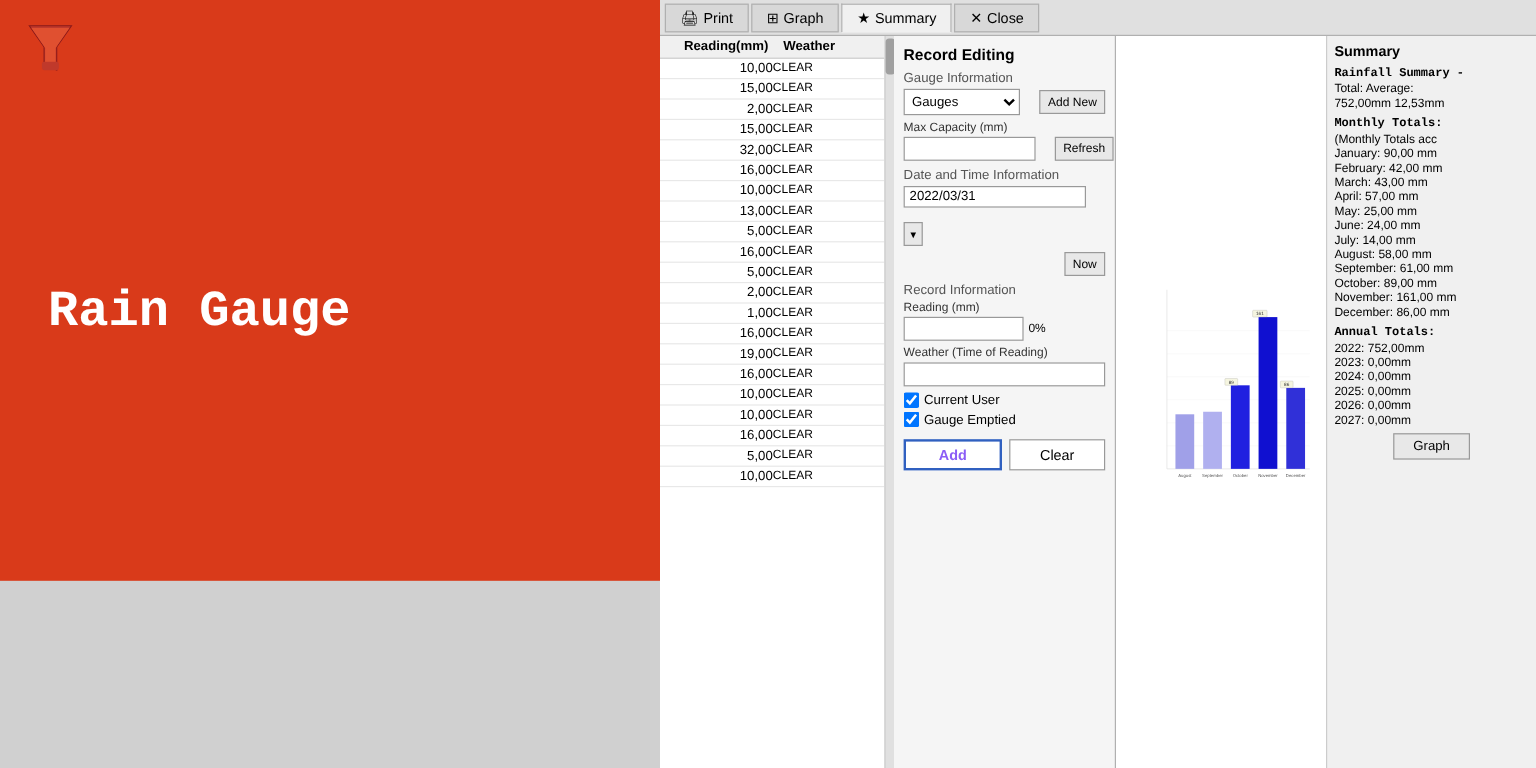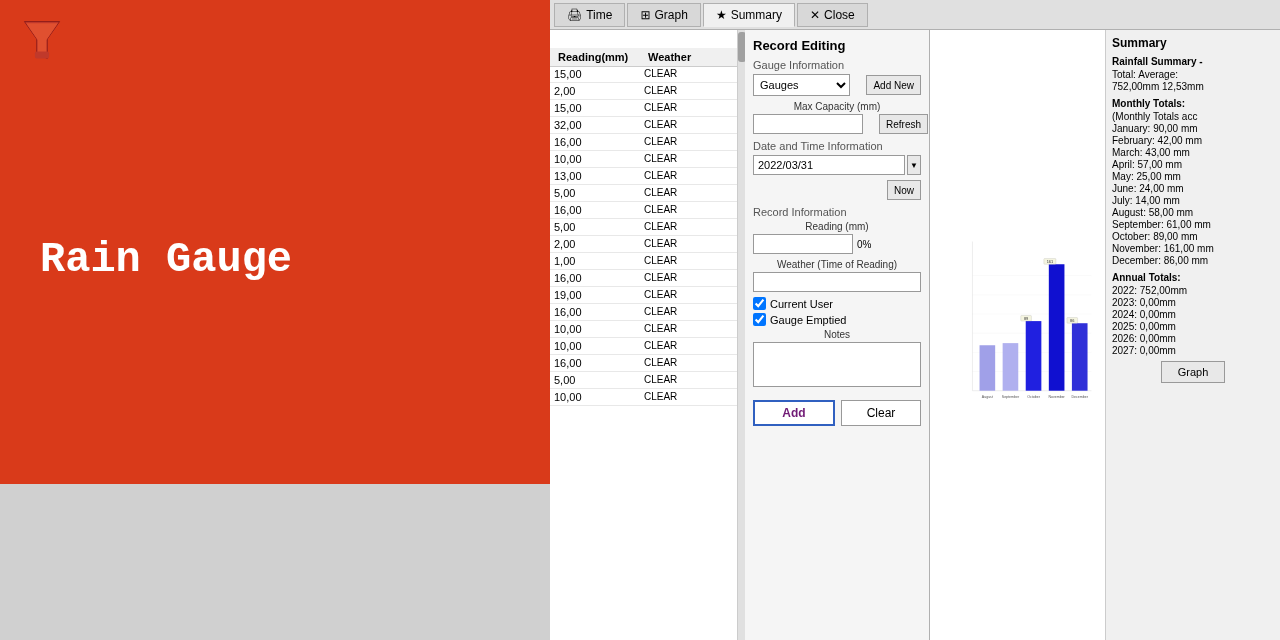--- a/index.html
+++ b/index.html
@@ -74,35 +74,35 @@
       width: 185px;
       background: white;
       border-right: 1px solid #b0b0b0;
       overflow-y: auto;
       flex-shrink: 0;
     }
     .table-header {
       display: flex;
       background: #f0f0f0;
       border-bottom: 1px solid #ccc;
-      padding: 3px 8px;
+      padding: 3px 20px;
       font-weight: bold;
       font-size: 11px;
       position: sticky;
-      top: 18px;
+      top: 0;
     }
     .col-reading { width: 90px; }
     .col-weather { width: 70px; }
     .table-row {
       display: flex;
       border-bottom: 1px solid #e8e8e8;
       padding: 2px 4px;
       font-size: 11px;
     }
-    .cell-reading { width: 90px; }
+    .cell-reading { width: 90px; text-align: right; }
     .cell-weather { width: 70px; font-size: 10px; }
     .scroll-indicator {
       width: 8px;
       background: #e0e0e0;
       border-left: 1px solid #ccc;
     }
     .scroll-thumb {
       width: 8px;
       height: 30px;
       background: #a0a0a0;
@@ -115,21 +115,21 @@
       width: 185px;
       background: #f5f5f5;
       border-right: 1px solid #b0b0b0;
       padding: 8px;
       flex-shrink: 0;
       overflow-y: auto;
     }
     .section-title { font-weight: bold; font-size: 13px; margin-bottom: 4px; }
     .subsection-title { font-size: 11px; color: #555; margin-bottom: 3px; margin-top: 6px; }
     .form-row { margin-bottom: 5px; }
-    .form-label { font-size: 10px; color: #333; margin-bottom: 2px; text-align: center; }
+    .form-label { font-size: 10px; color: #333; margin-bottom: 2px; }
     .form-input {
       width: 100%;
       height: 20px;
       border: 1px solid #999;
       padding: 2px 4px;
       font-size: 11px;
       background: white;
     }
     .small-btn {
       height: 20px;
@@ -142,26 +142,26 @@
     }
     .gauge-row { display: flex; gap: 16px; align-items: center; margin-bottom: 5px; }
     .gauge-select {
       flex: 1;
       height: 22px;
       border: 1px solid #999;
       font-size: 11px;
       background: white;
       padding: 0 2px;
     }
-    .datetime-row { display: flex; align-items: flex-end; gap: 2px; }
+    .datetime-row { display: flex; align-items: flex-start; gap: 12px; flex-direction: column; }
     .datetime-input { flex: 1; height: 20px; border: 1px solid #999; padding: 2px 4px; font-size: 11px; }
     .spinner-btn { width: 16px; height: 20px; border: 1px solid #999; background: #e8e8e8; font-size: 8px; display: flex; align-items: center; justify-content: center; cursor: pointer; }
     .checkbox-row { display: flex; align-items: center; gap: 4px; font-size: 11px; margin-bottom: 3px; }
     .action-btns { display: flex; gap: 6px; margin-top: 10px; }
-    .btn-add { flex: 1; height: 26px; background: white; border: 2px solid #3060c0; color: #701a75; font-weight: bold; cursor: pointer; font-size: 12px; }
+    .btn-add { flex: 1; height: 26px; background: white; border: 2px solid #3060c0; color: #8b5cf6; font-weight: bold; cursor: pointer; font-size: 12px; }
     .btn-clear { flex: 1; height: 26px; background: white; border: 1px solid #999; cursor: pointer; font-size: 12px; }
     .notes-area { width: 100%; height: 45px; border: 1px solid #999; font-size: 10px; resize: none; }
     .saved-text { text-align: center; font-size: 10px; color: #666; margin-top: 3px; }
 
     
     .chart-panel {
       flex: 1;
       background: white;
       display: flex;
       flex-direction: column;
@@ -177,21 +177,21 @@
     .summary-panel {
       width: 175px;
       background: #f0f0f0;
       border-left: 1px solid #ccc;
       padding: 6px;
       font-size: 10px;
       overflow-y: auto;
       flex-shrink: 0;
     }
     .summary-title { font-weight: bold; font-size: 12px; margin-bottom: 4px; }
-    .summary-section-title { font-weight: bold; margin-top: 6px; margin-bottom: 2px; }
+    .summary-section-title { font-weight: bold; margin-top: 6px; margin-bottom: 2px; font-family: Liberation Mono, monospace; }
     .summary-line { margin-bottom: 1px; }
 
     .graph-btn-row { display: flex; justify-content: center; padding: 4px; }
     .graph-btn { padding: 4px 16px; border: 1px solid #999; background: #e8e8e8; cursor: pointer; font-size: 11px; }
 
     
     .funnel { width: 40px; height: 44px; }
   </style>
 </head>
 <body>
@@ -204,21 +204,21 @@
     <rect x="14" y="38" width="16" height="8" rx="2" fill="#c0392b"></rect>
   </svg>
   <div class="app-title">Rain Gauge</div>
 </div>
 
 <div class="right-area">
 
   <div class="tab-bar">
     <div class="tab">
       <span>🖨</span>
-      <span>Time</span>
+      <span>Print</span>
     </div>
     <div class="tab">
       <span>⊞</span>
       <span>Graph</span>
     </div>
     <div class="tab active">
       <span>★</span>
       <span>Summary</span>
     </div>
     <div class="tab">
@@ -376,24 +376,20 @@
 
       <div class="checkbox-row">
         <input type="checkbox" checked="" style="">
         <label>Current User</label>
       </div>
       <div class="checkbox-row">
         <input type="checkbox" checked="" style="">
         <label>Gauge Emptied</label>
       </div>
 
-      <div class="form-row">
-        <div class="form-label">Notes</div>
-        <textarea class="notes-area" style=""></textarea>
-      </div>
 
       <div class="action-btns">
         <button class="btn-add">Add</button>
         <button class="btn-clear">Clear</button>
       </div>
       <div class="saved-text"></div>
     </div>
 
     <div class="chart-panel">
       <div class="chart-area">

